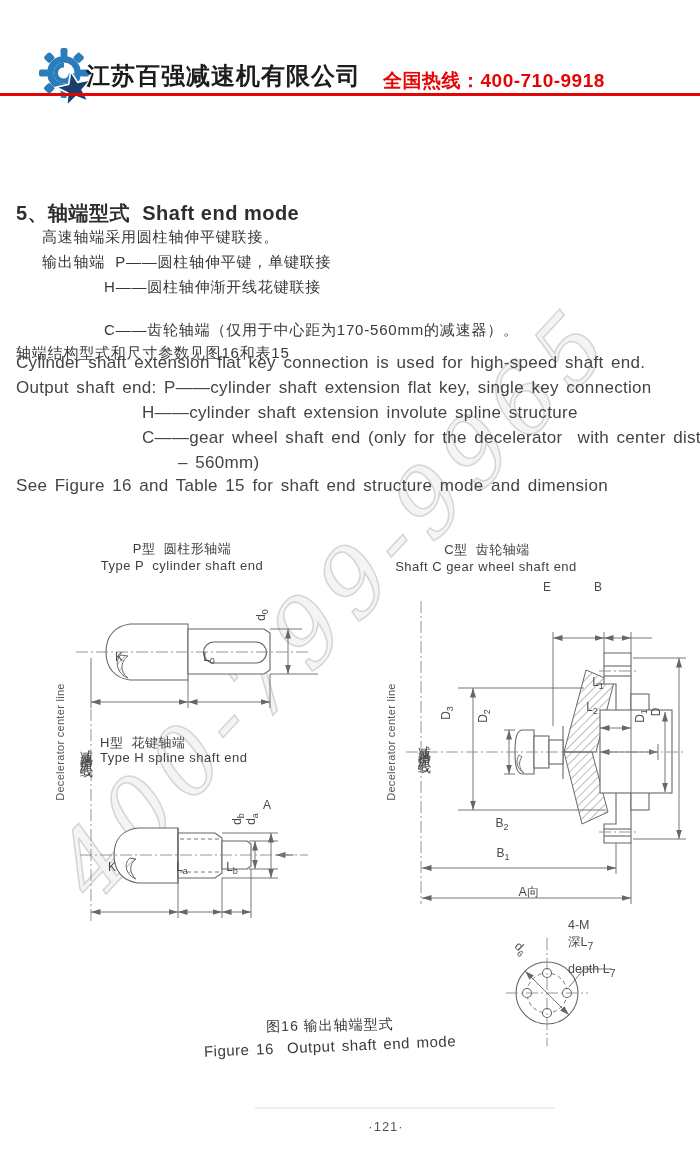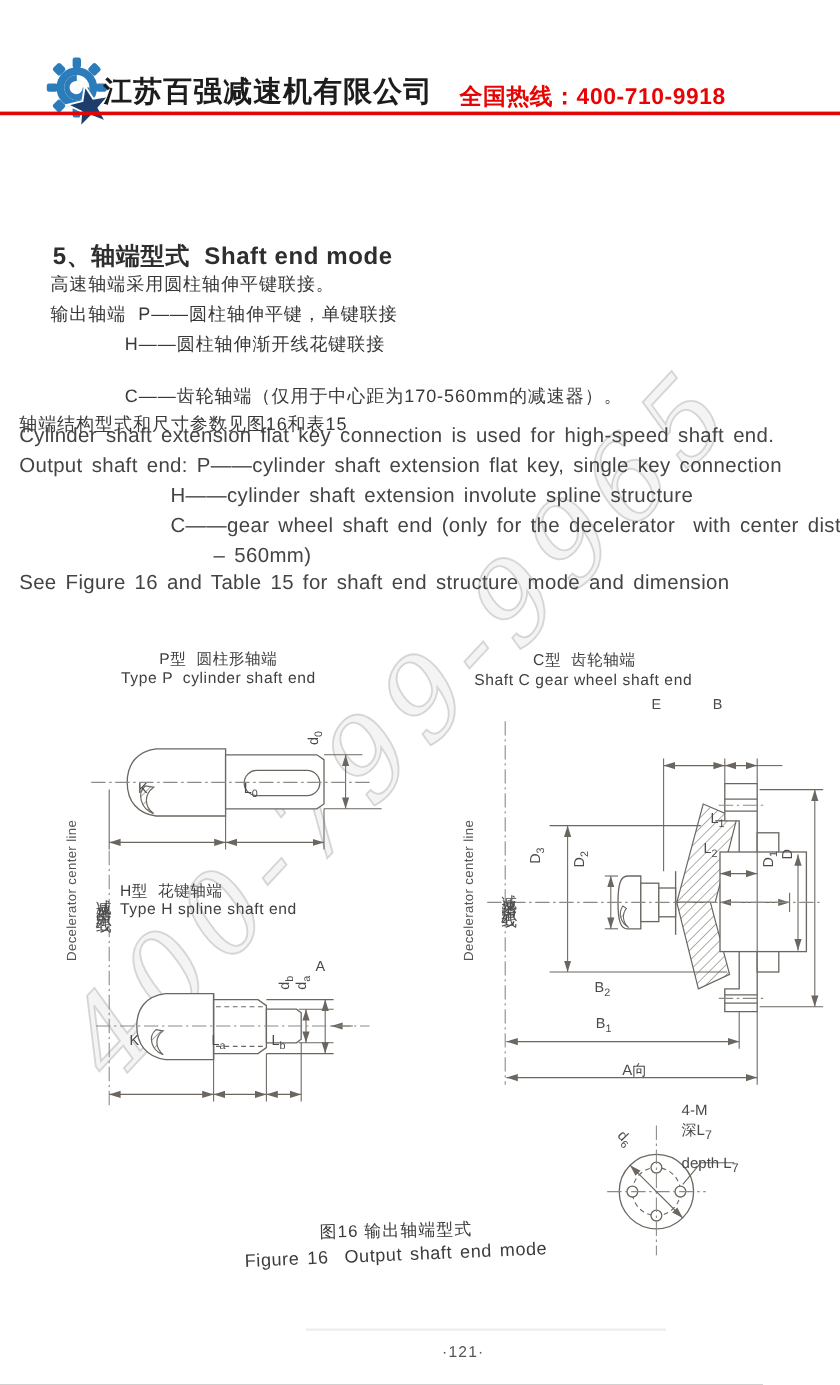--- a/index.html
+++ b/index.html
@@ -5,21 +5,21 @@
   html,body{margin:0;padding:0;background:#888;}
   .page{position:relative;width:700px;height:1154px;background:#ffffff;overflow:hidden;
         font-family:"Liberation Sans",sans-serif;}
   .t{position:absolute;white-space:pre;}
   .ctr{transform:translate(-50%,-50%);}
   .rot90{transform:translate(-50%,-50%) rotate(-90deg);}
   .rot45{transform:translate(-50%,-50%) rotate(45deg);}
   .company{font-size:24px;font-weight:600;color:#1c1c1c;letter-spacing:1px;}
   .hotline{font-size:19px;font-weight:700;color:#e60404;letter-spacing:0.5px;}
   .redline{position:absolute;left:0;top:93px;width:700px;height:3px;background:#e10505;}
-  .h1{font-size:20px;color:#2e2e2e;font-weight:600;letter-spacing:0.5px;margin-left:28px;}
+  .h1{font-size:20px;color:#2e2e2e;font-weight:600;letter-spacing:0.5px;}
   .cn{font-size:15px;color:#383838;letter-spacing:0.8px;}
   .en{font-size:17px;color:#444;letter-spacing:0.3px;word-spacing:2.5px;}
   .dim{font-size:12px;color:#4a4a4a;font-family:"Liberation Sans",sans-serif;}
   .dim sub{font-size:9px;}
   .dtitle{font-size:13px;color:#3f3f3f;letter-spacing:0.5px;}
   .small{font-size:12.5px;color:#4a4a4a;}
   .cjkv{writing-mode:vertical-rl;letter-spacing:3px;font-size:13px;color:#4a4a4a;}
   .clen{font-size:11px;color:#555;letter-spacing:0.3px;}
   .caption-cn{font-size:14px;color:#3a3a3a;letter-spacing:1px;}
   .caption-en{font-size:15px;color:#3c3c3c;letter-spacing:0.5px;word-spacing:2px;}

